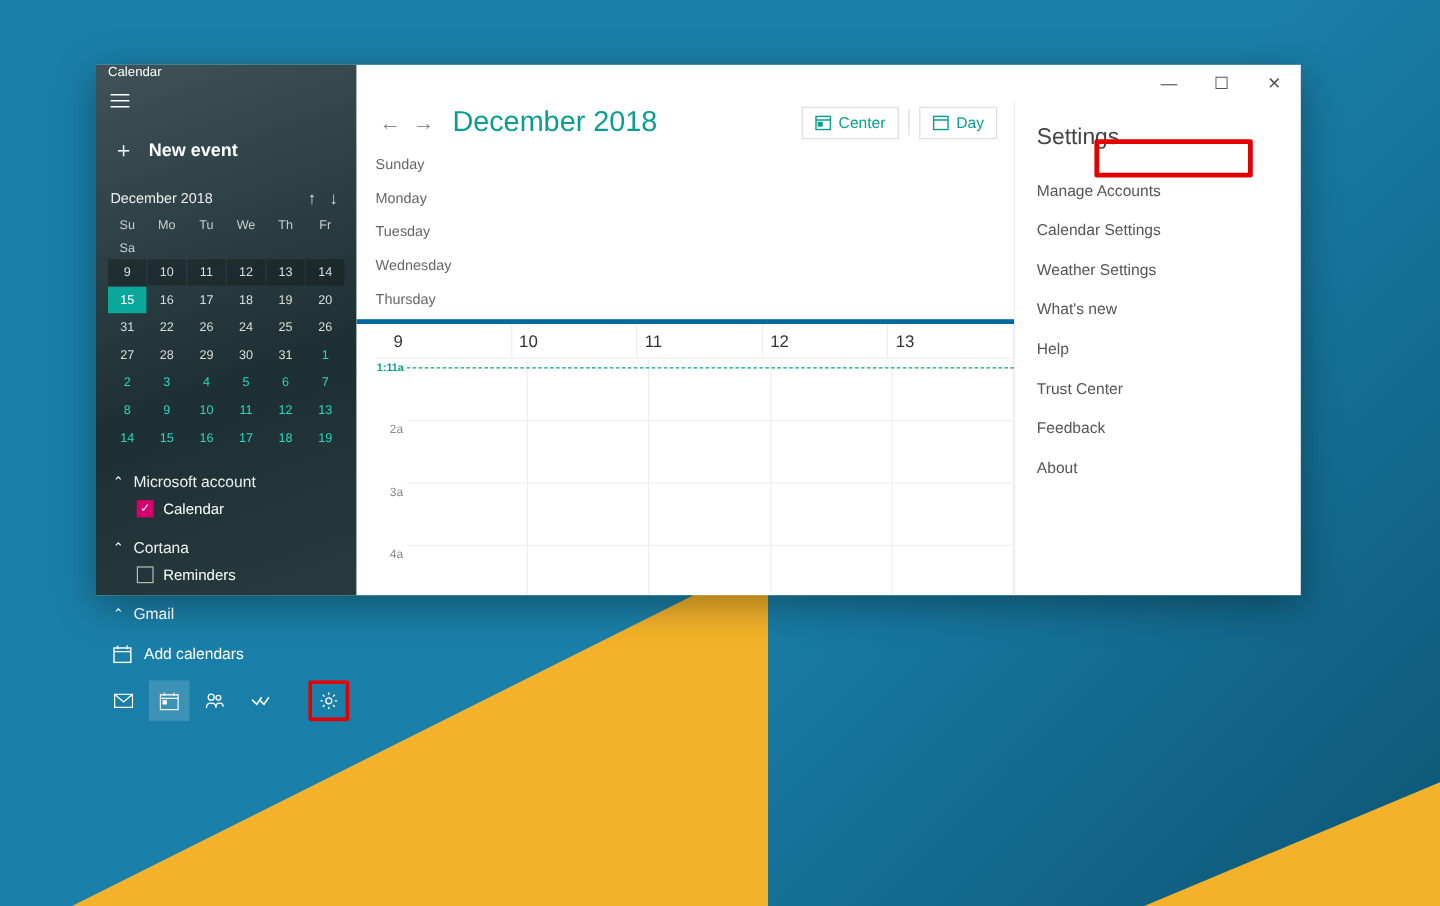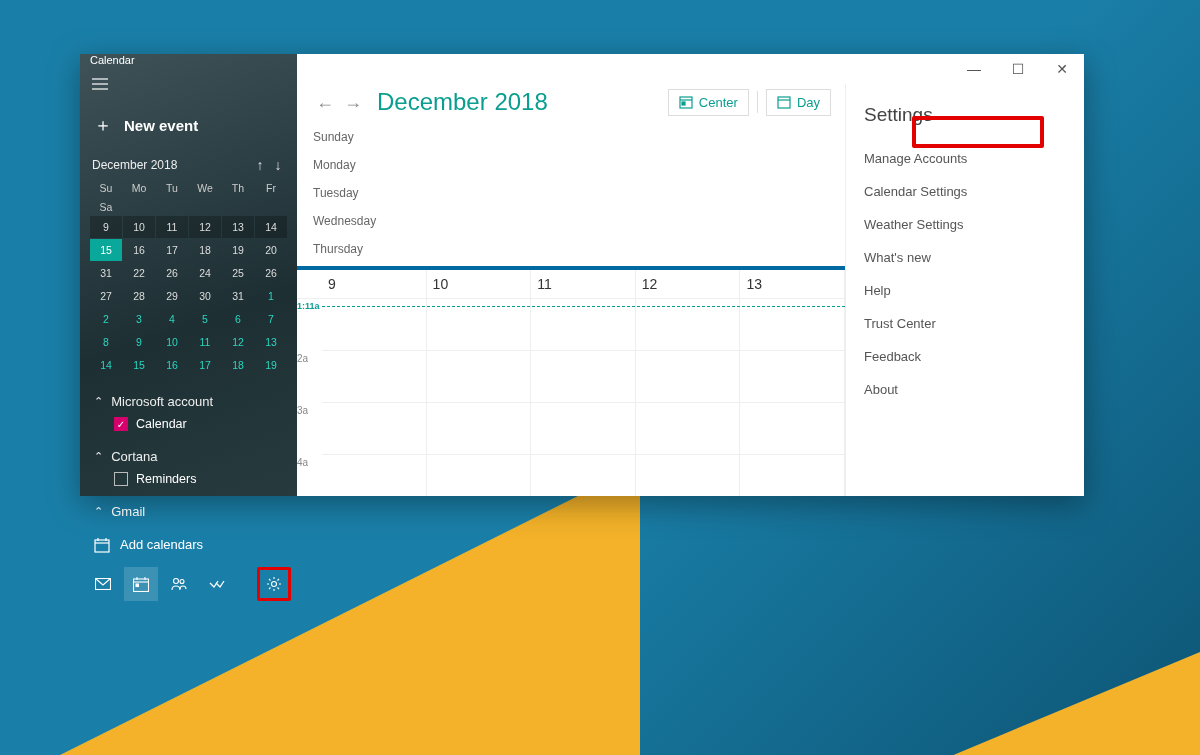--- a/index.html
+++ b/index.html
@@ -256,29 +256,31 @@
   color: #333;
   padding: 6px;
   border-right: 1px solid #eee;
   height: 28px;
 }
 .grid-wrap {
   flex: 1;
   position: relative;
   overflow: hidden;
   border-top: 1px solid #eee;
+  margin-left: 17px;
 }
 .time-row {
   display: flex;
   height: 52px;
 }
 .time-label {
   width: 25px;
   font-size: 10px;
   color: #888;
+  text-align: right;
   padding: 2px 3px 0 0;
 }
 .grid-cell {
   flex: 1;
   border-right: 1px solid #eee;
   border-bottom: 1px solid #eee;
 }
 .now-line {
   position: absolute;
   left: 0;

